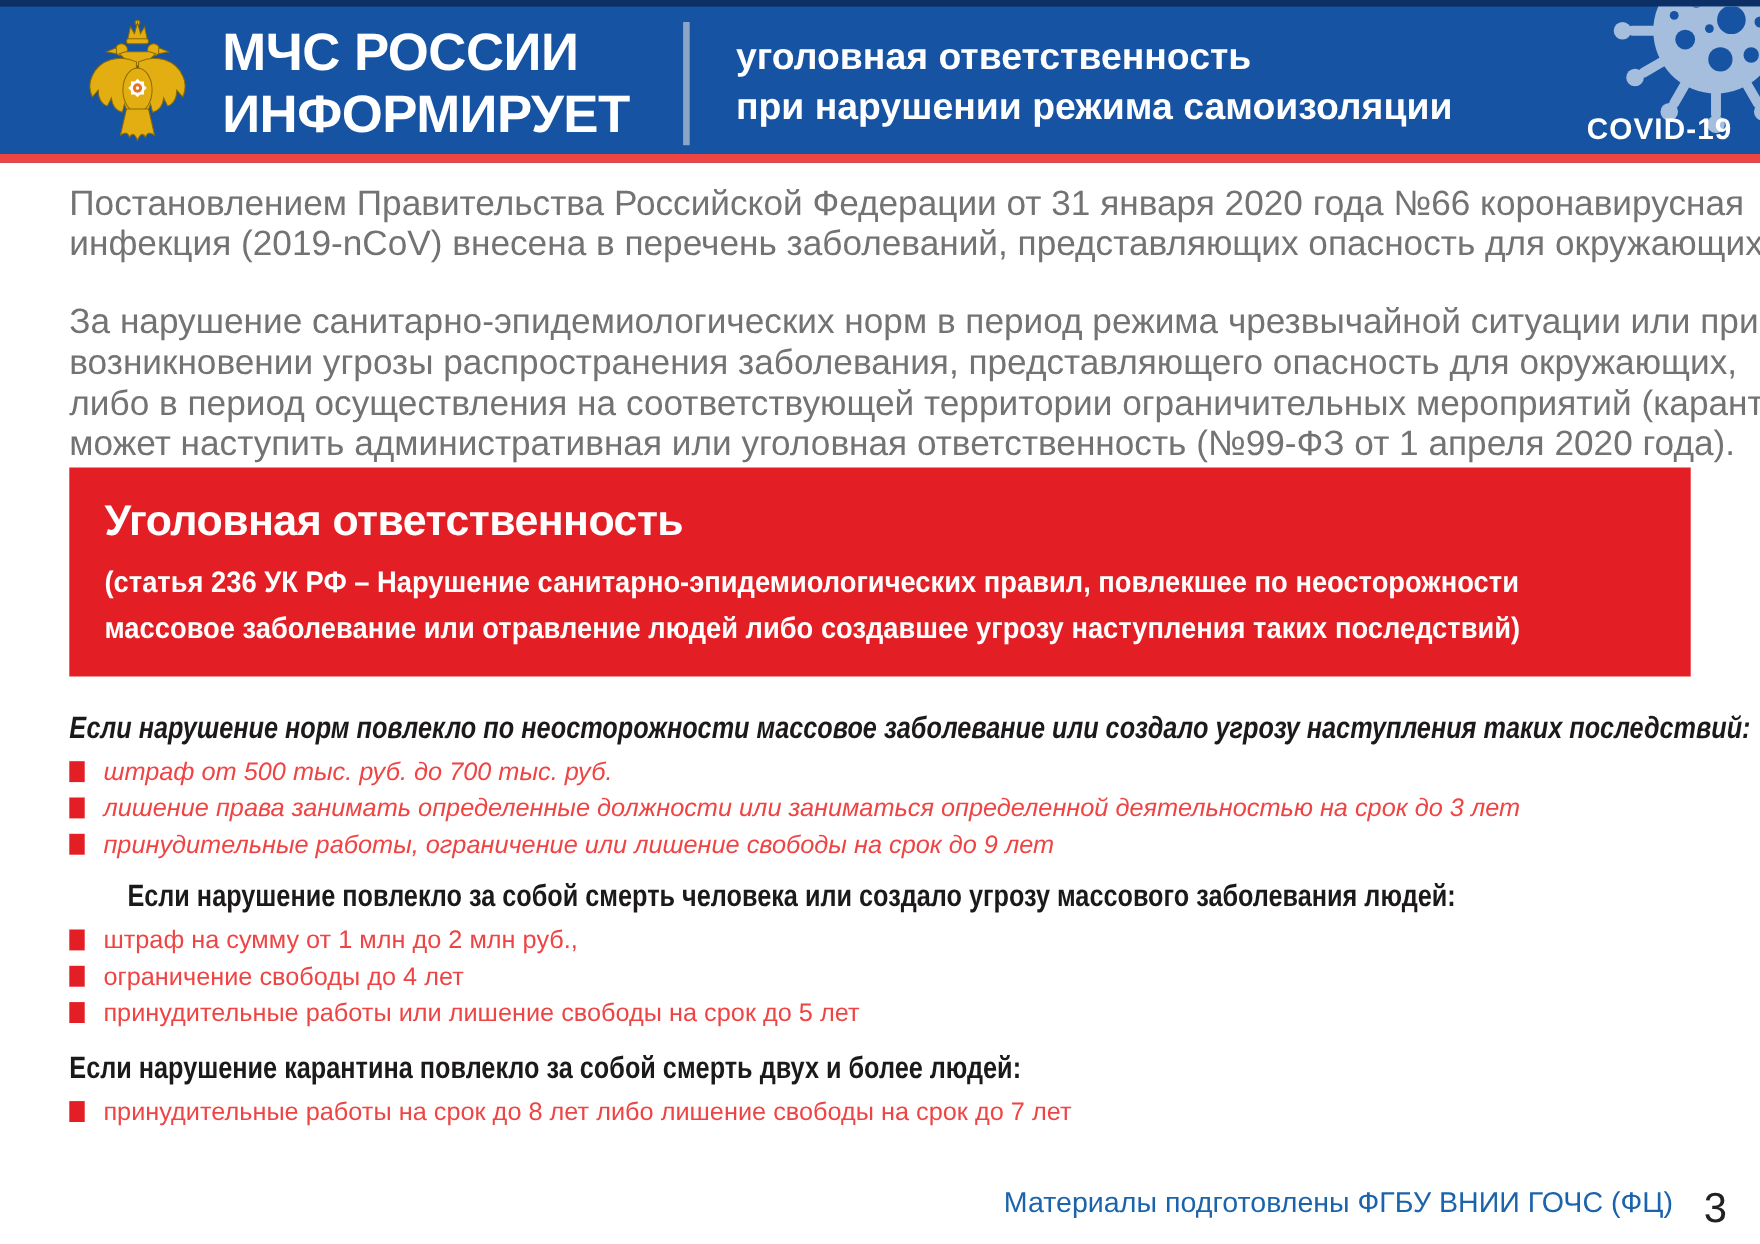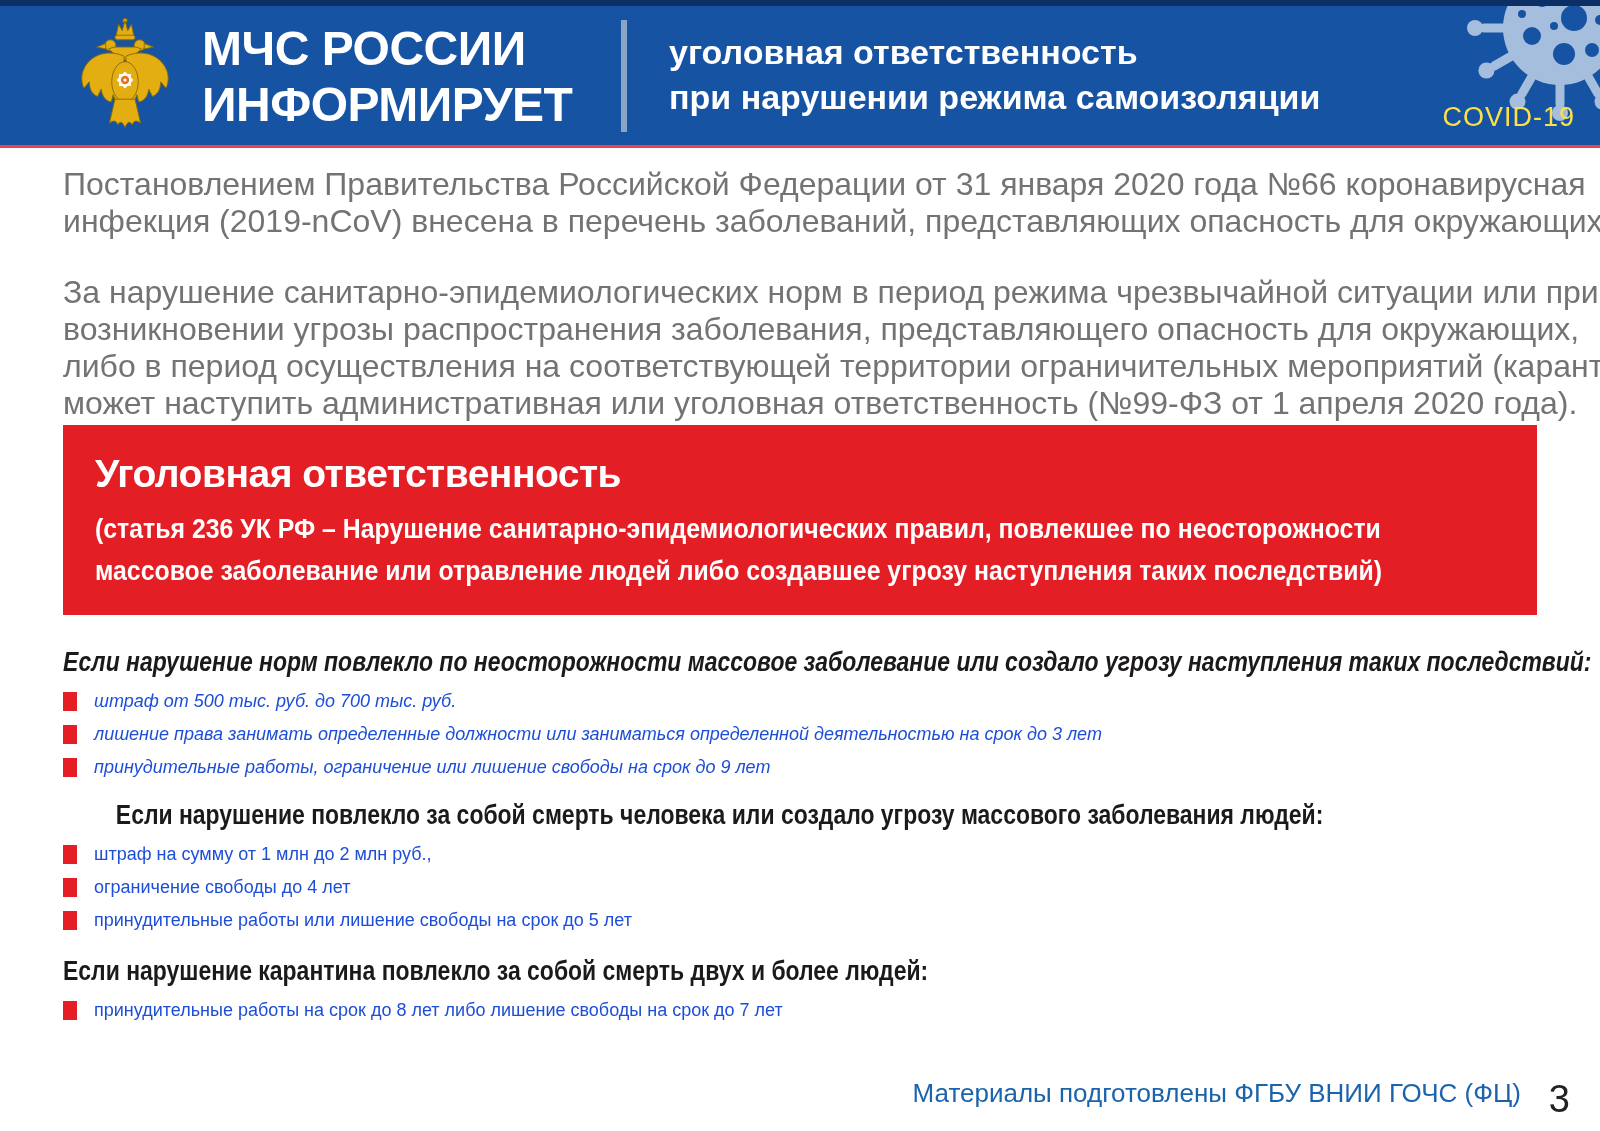--- a/index.html
+++ b/index.html
@@ -8,42 +8,42 @@
   .page {
     position:relative; width:1600px; height:1131px;
     background:#ffffff; overflow:hidden;
   }
 
   
   .header {
     position:absolute; left:0; top:0; width:1600px; height:148px;
     background:#1753a3;
     border-top:6px solid #0c2f66;
-    border-bottom:3px solid #ef4444;
+    border-bottom:8px solid #ef4444;
     overflow:hidden;
   }
   .emblem { position:absolute; left:79px; top:10px; width:92px; height:128px; }
   .brand-title {
     position:absolute; left:202px; top:15px;
     color:#ffffff; font-size:48px; font-weight:700; line-height:56px;
     letter-spacing:-0.5px; white-space:pre;
   }
   .header-divider {
     position:absolute; left:621px; top:14px; width:6px; height:112px;
     background:#8aa5c6;
   }
   .header-subtitle {
     position:absolute; left:669px; top:24px;
     color:#ffffff; font-size:34px; font-weight:700; line-height:45px;
     white-space:pre;
   }
   .virus { position:absolute; left:1460px; top:-78px; width:200px; height:200px; }
   .covid-label {
     position:absolute; right:25px; top:96px;
-    color:#fde047; font-size:27px; font-weight:400; letter-spacing:1px;
+    color:#ffffff; font-size:27px; font-weight:700; letter-spacing:1px;
   }
 
   
   .para {
     position:absolute; left:63px; width:1480px;
     color:#737373; font-size:32px; line-height:37px; white-space:pre;
   }
   .para-1 { top:166px; }
   .para-2 { top:274px; }
 
@@ -67,21 +67,21 @@
   .section-2 { top:798px;text-align:right; }
   .section-3 { top:954px; }
   .section-heading {
     color:#1c191a; font-size:28px; font-weight:700; line-height:34px;
     white-space:nowrap; transform:scaleX(.82); transform-origin:0 50%;
     margin-bottom:8px;
   }
   .bullet-list { list-style:none; }
   .bullet-item {
     display:flex; align-items:center;
-    color:#1d4ed8; font-size:18px; line-height:28px;
+    color:#ef4444; font-size:23px; line-height:28px;
     margin-bottom:5px; white-space:nowrap;
   }
   .bullet-marker {
     flex:0 0 auto; width:14px; height:19px; background:#e31e24;
     margin-right:17px;
   }
 
   
   .footer {
     position:absolute; right:30px; top:1078px;

